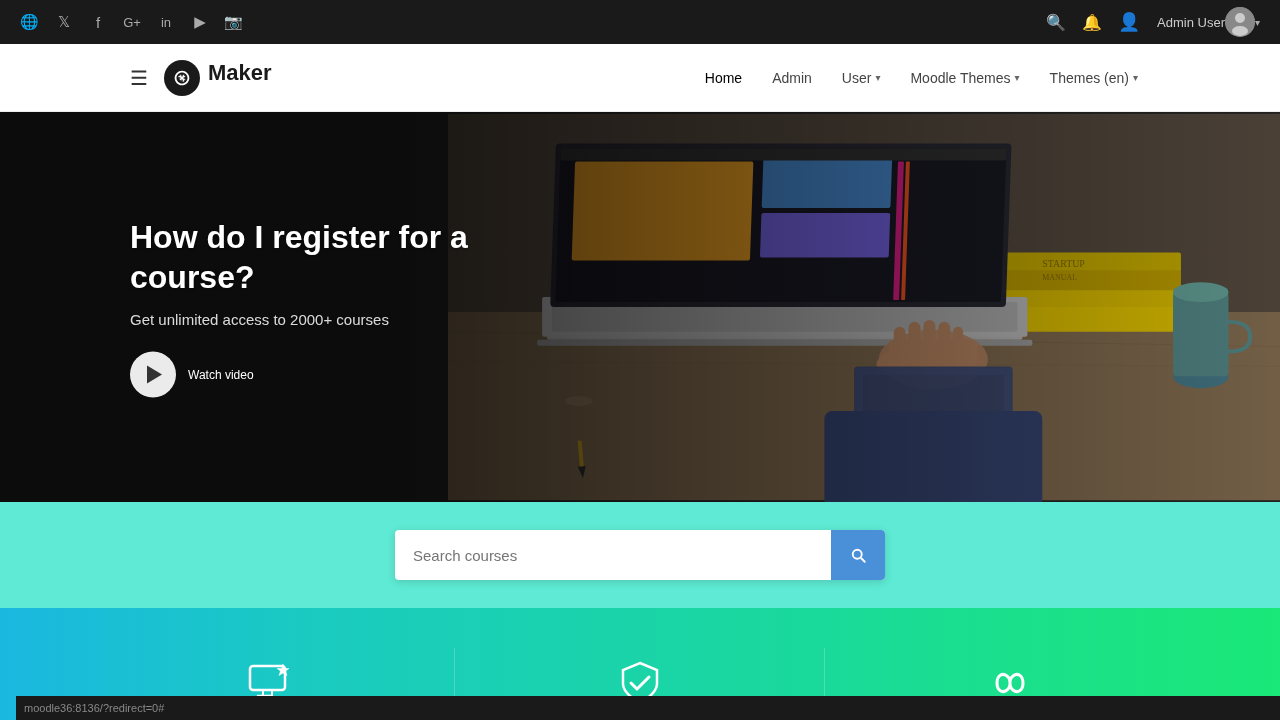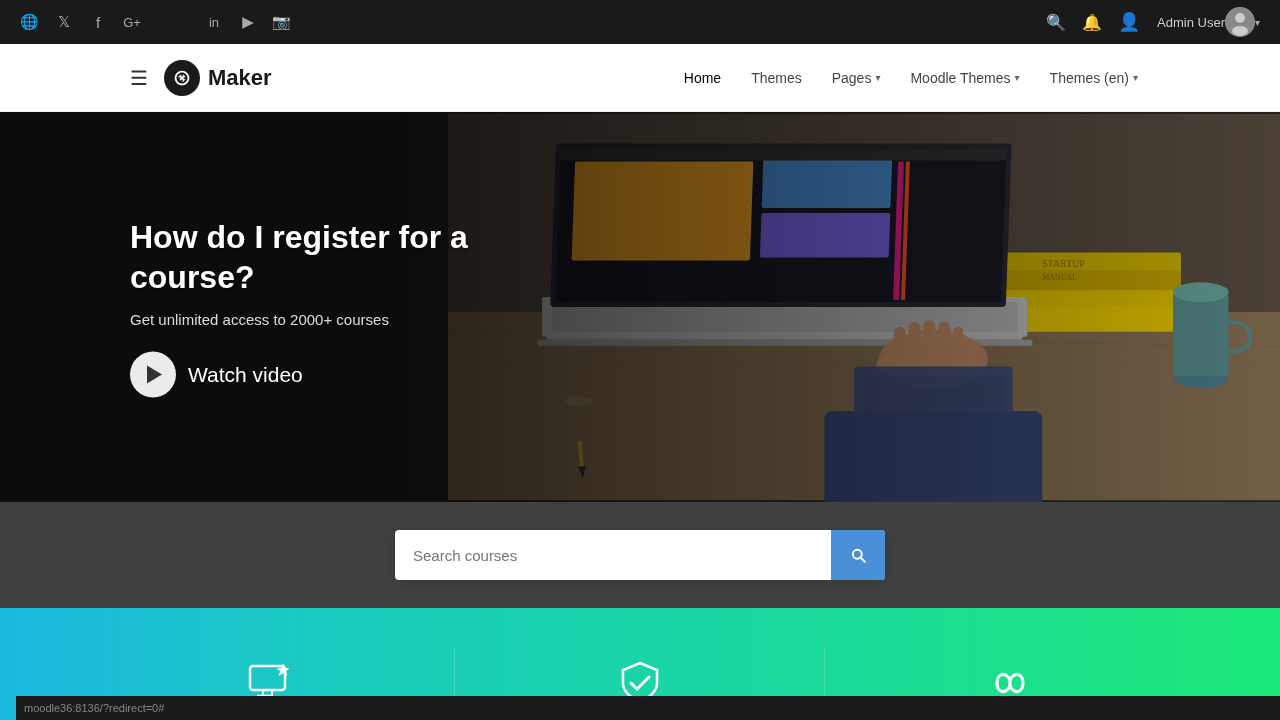--- a/index.html
+++ b/index.html
@@ -26,21 +26,21 @@
     
     .main-nav {
       background: #ffffff;
       height: 68px;
       display: flex;
       align-items: center;
       padding: 0 130px;
       border-bottom: 1px solid #eee;
     }
     .hamburger { font-size: 20px; color: #333; cursor: pointer; margin-right: 16px; }
-    .logo { display: flex; align-items: center; gap: 8px; text-decoration: none; }
+    .logo { display: flex; gap: 8px; text-decoration: none; }
     .logo-icon {
       width: 36px; height: 36px; background: #1a1a1a; border-radius: 50%;
       display: flex; align-items: center; justify-content: center;
     }
     .logo-icon svg { width: 22px; height: 22px; }
     .logo-text { font-size: 22px; font-weight: 600; color: #1a1a1a; }
     .nav-links { margin-left: auto; display: flex; align-items: center; gap: 6px; }
     .nav-link {
       color: #444; font-size: 14px; padding: 8px 12px;
       text-decoration: none; cursor: pointer; display: flex; align-items: center; gap: 4px;
@@ -84,25 +84,25 @@
       display: flex; align-items: center; justify-content: center;
       flex-shrink: 0;
     }
     .play-triangle {
       width: 0; height: 0;
       border-top: 9px solid transparent;
       border-bottom: 9px solid transparent;
       border-left: 15px solid #333;
       margin-left: 3px;
     }
-    .watch-video-label { font-size: 21px; font-weight: 500; color: #fff; }
+    .watch-video-label { font-size: 12px; font-weight: 500; color: #fff; }
 
     
     .search-section {
-      background: #404040;
+      background: #5eead4;
       padding: 28px 0;
       display: flex; align-items: center; justify-content: center;
     }
     .search-wrapper {
       display: flex; align-items: center;
       width: 490px;
       background: #fff;
       border-radius: 4px;
       overflow: hidden;
       box-shadow: 0 2px 8px rgba(0,0,0,0.15);
@@ -154,21 +154,21 @@
   </style>
 </head>
 <body>
 
 <div class="top-bar">
   <div class="top-bar-left">
     <span class="top-bar-icon">🌐</span>
     <span class="top-bar-icon">𝕏</span>
     <span class="top-bar-icon">f</span>
     <span class="top-bar-icon" style="font-size:13px;">G+</span>
-    <span class="top-bar-icon" style="font-size:13px;margin-left:48px;">in</span>
+    <span class="top-bar-icon" style="font-size:13px;">in</span>
     <span class="top-bar-icon">▶</span>
     <span class="top-bar-icon">📷</span>
   </div>
   <div class="top-bar-right">
     <span class="top-bar-right-icon">🔍</span>
     <span class="top-bar-right-icon">🔔</span>
     <span class="top-bar-right-icon" style="font-size:18px;">👤</span>
     <div class="user-info">
       <span>Admin User</span>
       <div class="user-avatar">
@@ -195,24 +195,24 @@
         <path d="M9 9.5C9.8 8.6 11 8 12 8c2.2 0 4 1.8 4 4 0 1-.6 2.2-1.5 3" stroke="#1a1a1a" stroke-width="1" fill="none"></path>
       </svg>
     </div>
     <span class="logo-text">Maker</span>
   </a>
   <div class="nav-links">
     <a class="nav-link active" href="#">
       <span>Home</span>
     </a>
     <a class="nav-link" href="#">
-      <span>Themes</span>
+      <span>Admin</span>
     </a>
     <a class="nav-link" href="#">
-      <span>Pages</span>
+      <span>User</span>
       <span class="nav-caret">▾</span>
     </a>
     <a class="nav-link" href="#">
       <span>Moodle Themes</span>
       <span class="nav-caret">▾</span>
     </a>
     <a class="nav-link" href="#">
       <span>Themes (en)</span>
       <span class="nav-caret">▾</span>
     </a>

